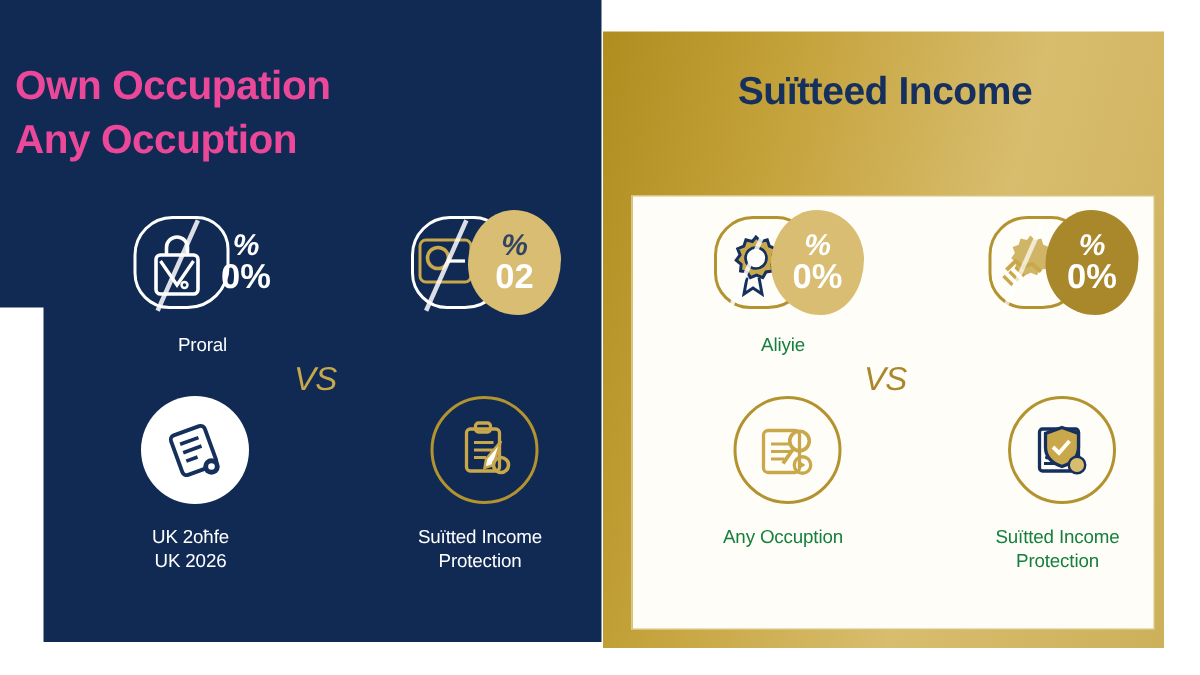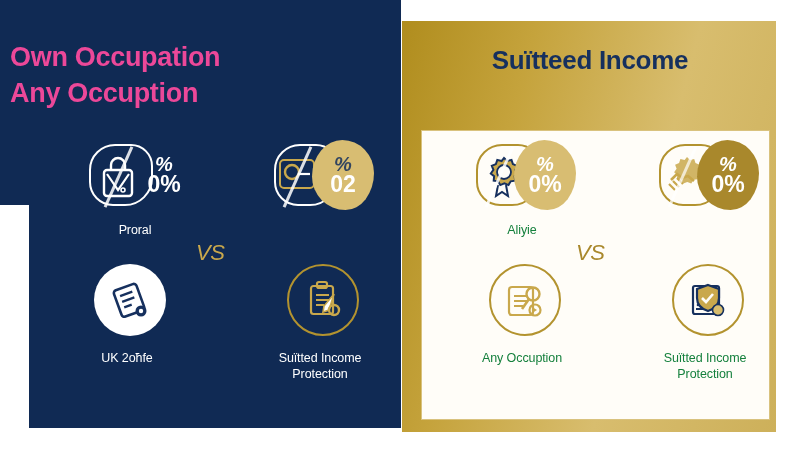--- a/index.html
+++ b/index.html
@@ -231,20 +231,21 @@
               <path d="M14 15 h13 M14 21 h13 M14 27 h8" stroke="#16305e" stroke-width="2.4"></path>
             </g>
             <circle cx="33" cy="33" r="5.5" fill="#16305e"></circle>
             <circle cx="33" cy="33" r="2.2" fill="#ffffff"></circle>
           </svg>
         </span>
       </div>
     </div>
     <div class="label">
       <div>UK 2oħfe</div>
+      <div>UK 2026</div>
     </div>
   </div>
 
   <div class="cell on-dark cell-d4">
     <div class="art">
       <div class="ring outline-gold">
         <span>
           <svg width="44" height="44" viewBox="0 0 44 44">
             <rect x="10" y="8" width="22" height="28" rx="2.5" fill="none" stroke="#c9a84c" stroke-width="2.2"></rect>
             <rect x="16" y="4" width="10" height="6" rx="2" fill="none" stroke="#c9a84c" stroke-width="2.2"></rect>

